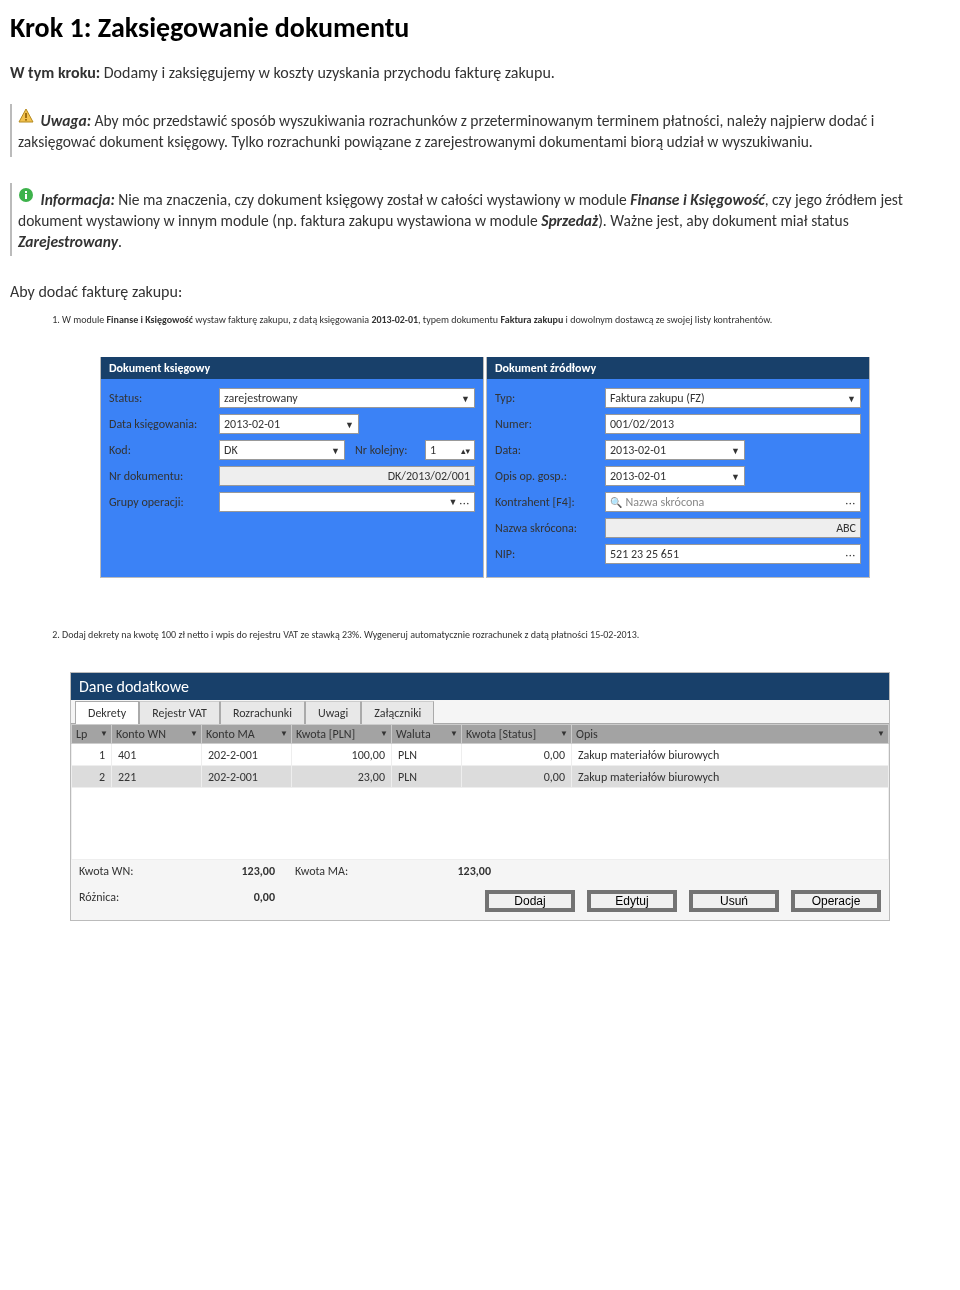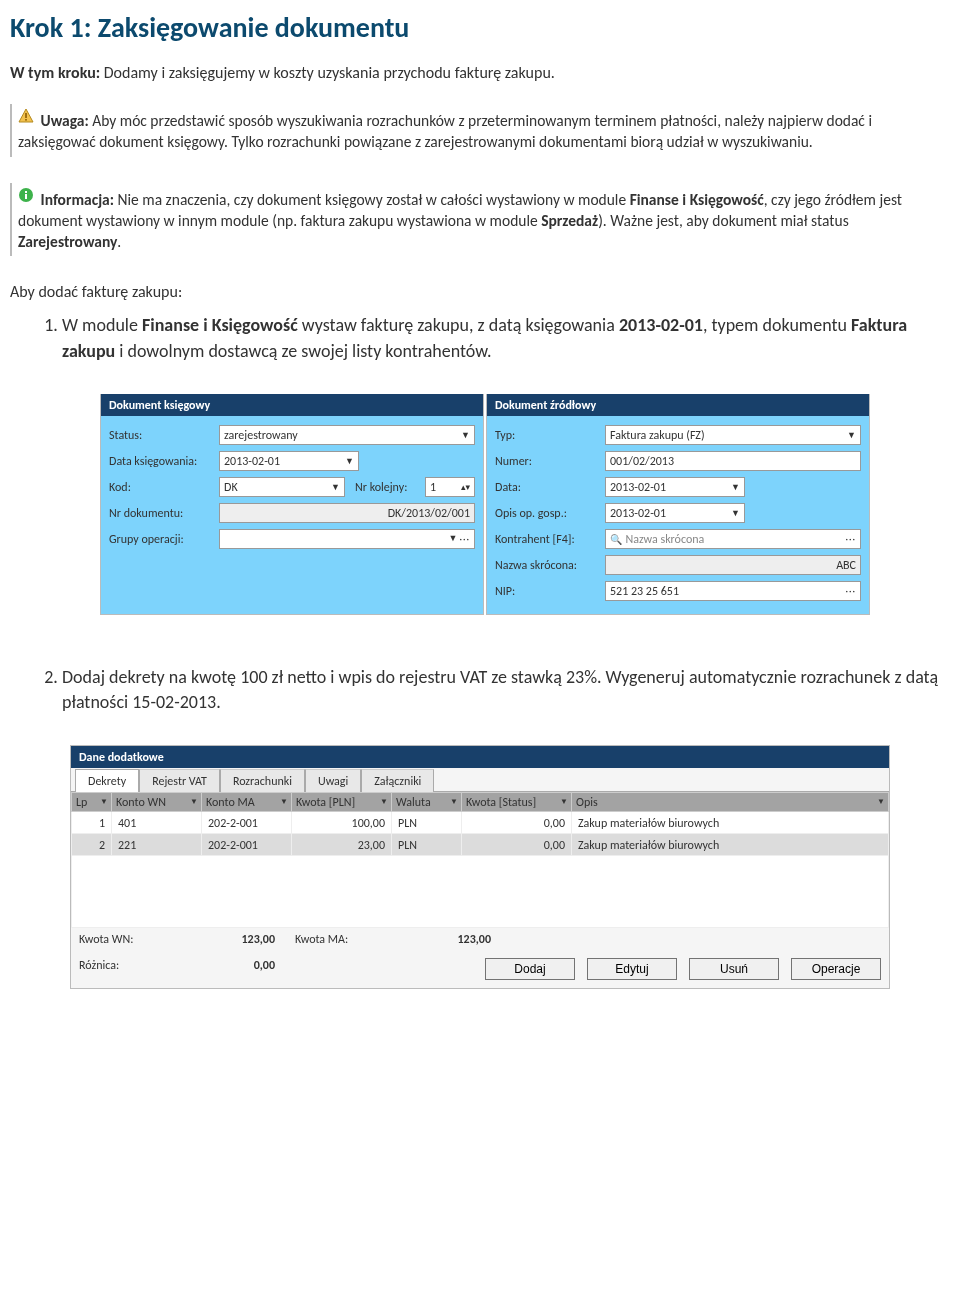--- a/index.html
+++ b/index.html
@@ -1,66 +1,66 @@
 <!DOCTYPE html>
 <html><head>
 <meta charset="utf-8">
 <style>
 * { box-sizing: border-box; margin: 0; padding: 0; }
 body { font-family: Calibri, Arial, sans-serif; font-size: 15px; color: #333; background: #fff; width: 960px; margin: 0 auto; padding: 10px 20px 30px 10px; }
-h1 { color: #0c4a6e; font-size: 28px; font-weight: bold; margin-bottom: 18px; }
+h1 { color: #000000; font-size: 28px; font-weight: bold; margin-bottom: 18px; }
 .intro { margin-bottom: 22px; font-size: 16px; }
 .callout { border-left: 2px solid #bbb; padding: 4px 0 4px 6px; margin-bottom: 26px; font-size: 15.5px; line-height: 1.35; }
 .callout .icon { display: inline-block; vertical-align: text-bottom; margin-right: 3px; }
-.callout b { font-weight: bold; }
+.callout b { font-weight: bold; font-style: italic; }
 .section-normal { margin-bottom: 12px; font-size: 16px; }
 ol.steps { margin-left: 52px; margin-bottom: 20px; }
-ol.steps li { font-size: 18px; line-height: 1.4; margin-bottom: 10px; }
+ol.steps li { font-size: 10px; line-height: 1.4; margin-bottom: 10px; }
 ol.steps li b { font-weight: bold; }
 
 
 .screenshot { margin: 30px 20px 50px 90px; }
 .ss1 { width: 770px; }
 .tabs { display: flex; border-bottom: 1px solid #999; }
 .tab1 { font-size: 12px; padding: 3px 10px; border: 1px solid #999; border-bottom: none; background: #fff; position: relative; top: 1px; margin-right: 0; }
 .tab1.inactive { background: #e8e8e8; }
 .panels { display: flex; gap: 2px; }
-.panel { flex: 1; border: 1px solid #bbb; border-top: none; background: #7dd3fc; }
+.panel { flex: 1; border: 1px solid #bbb; border-top: none; background: #3b82f6; }
 .panel-head { background: #18406a; color: #fff; font-weight: bold; font-size: 12px; padding: 4px 8px; }
 .panel-body { padding: 6px 8px 10px 8px; }
 .row { display: flex; align-items: center; height: 26px; font-size: 12px; }
 .row .lbl { width: 110px; color: #333; }
 .row .lbl2 { width: 80px; color: #333; padding-left: 10px; }
 .ctrl { flex: 1; height: 20px; border: 1px solid #999; background: #fff; font-size: 12px; padding: 0 4px; display: flex; align-items: center; justify-content: space-between; }
 .ctrl.disabled { background: #eee; justify-content: flex-end; }
 .ctrl .arrow { font-size: 9px; color: #333; }
 .ctrl .dots { font-size: 10px; letter-spacing: 1px; }
 .ctrl.short { max-width: 140px; }
 .ctrl.tiny  { max-width: 50px; }
 .ctrl .mag { font-size: 10px; color: #888; margin-right: 3px; }
 .ctrl .ph { color: #888; }
 
 
 .ss2 { width: 820px; margin-left: 60px; border: 1px solid #bbb; }
-.ss2 .section-head { background: #18406a; color: #fff; font-weight: bold; font-size: 12px; padding: 4px 8px; }
+.ss2 .section-head { background: #18406a; color: #fff; font-weight: normal; font-size: 16px; padding: 4px 8px; }
 .ss2 .tabs2 { display: flex; border-bottom: 1px solid #aaa; background: #f5f5f5; padding: 0 4px; }
 .ss2 .tab2 { font-size: 12px; padding: 4px 12px; border: 1px solid #aaa; border-bottom: none; background: #fff; margin-right: 0; position: relative; top: 1px; }
 .ss2 .tab2.inactive { background: #e8e8e8; border-top: 1px solid #ccc; }
 .grid { width: 100%; border-collapse: collapse; font-size: 12px; background: #fff; }
 .grid th { border: 1px solid #ccc; background: #a3a3a3; font-weight: normal; padding: 2px 4px; text-align: left; position: relative; }
 .grid th .dd { position: absolute; right: 3px; top: 3px; font-size: 8px; }
 .grid td { border: 1px solid #eee; padding: 2px 6px; height: 22px; }
 .grid td.r { text-align: right; }
 .grid tbody tr.sel td { background: #dcdcdc; }
 .grid .blank td { height: 72px; }
 .footer { background: #f5f5f5; padding: 4px 8px; font-size: 12px; }
 .footer .frow { display: flex; align-items: flex-start; height: 26px; gap: 8px; }
 .footer .flbl { width: 90px; }
 .footer .fval { width: 110px; text-align: right; font-weight: bold; padding-right: 12px; }
-.footer .btn { border: 1px solid #737373; background: #f0f0f0; font-size: 12px; width: 90px; height: 22px; margin-left: 4px; }
+.footer .btn { border: 4px solid #737373; background: #f0f0f0; font-size: 12px; width: 90px; height: 22px; margin-left: 4px; }
 </style>
 </head>
 <body>
 
 <h1>Krok 1: Zaksięgowanie dokumentu</h1>
 
 <p class="intro">
   <b>W tym kroku:</b><span> Dodamy i zaksięgujemy w koszty uzyskania przychodu fakturę zakupu.</span>
 </p>
 

